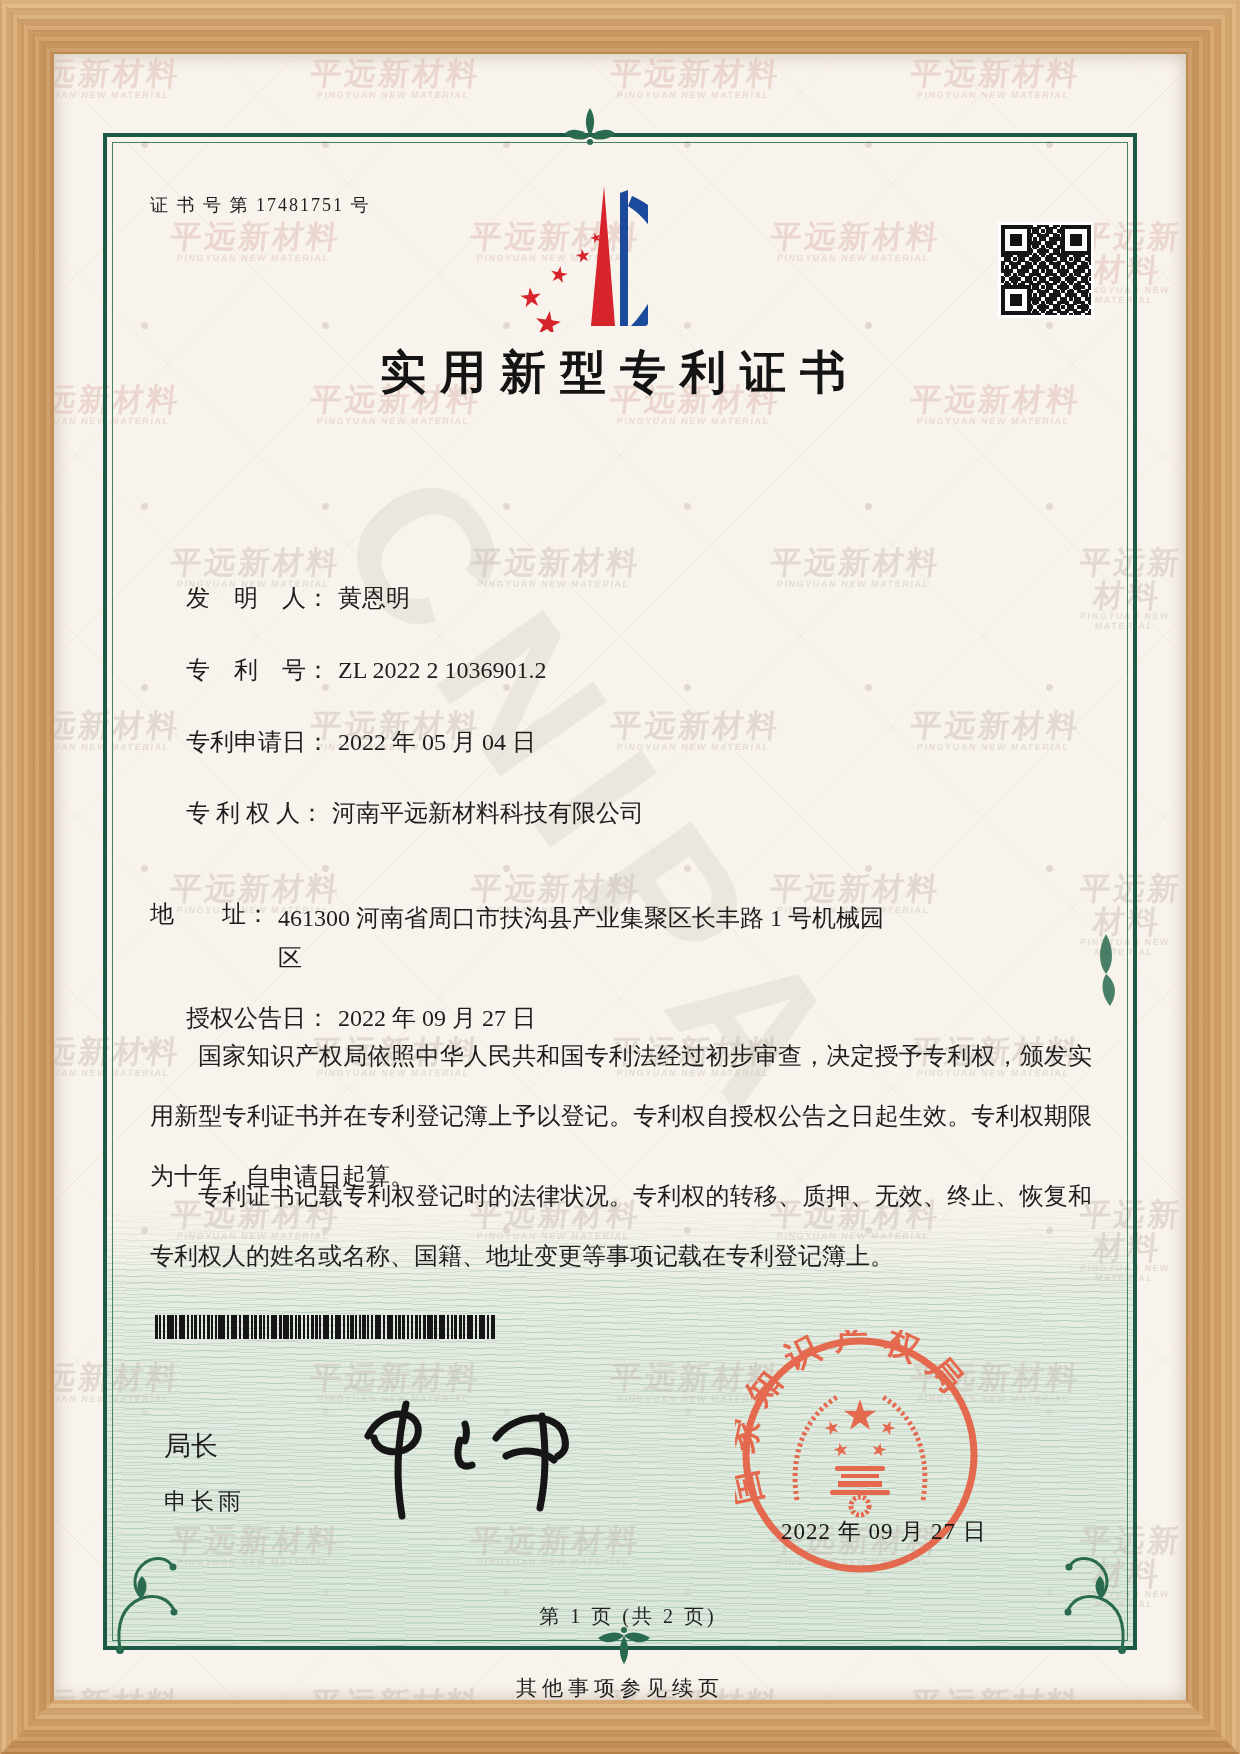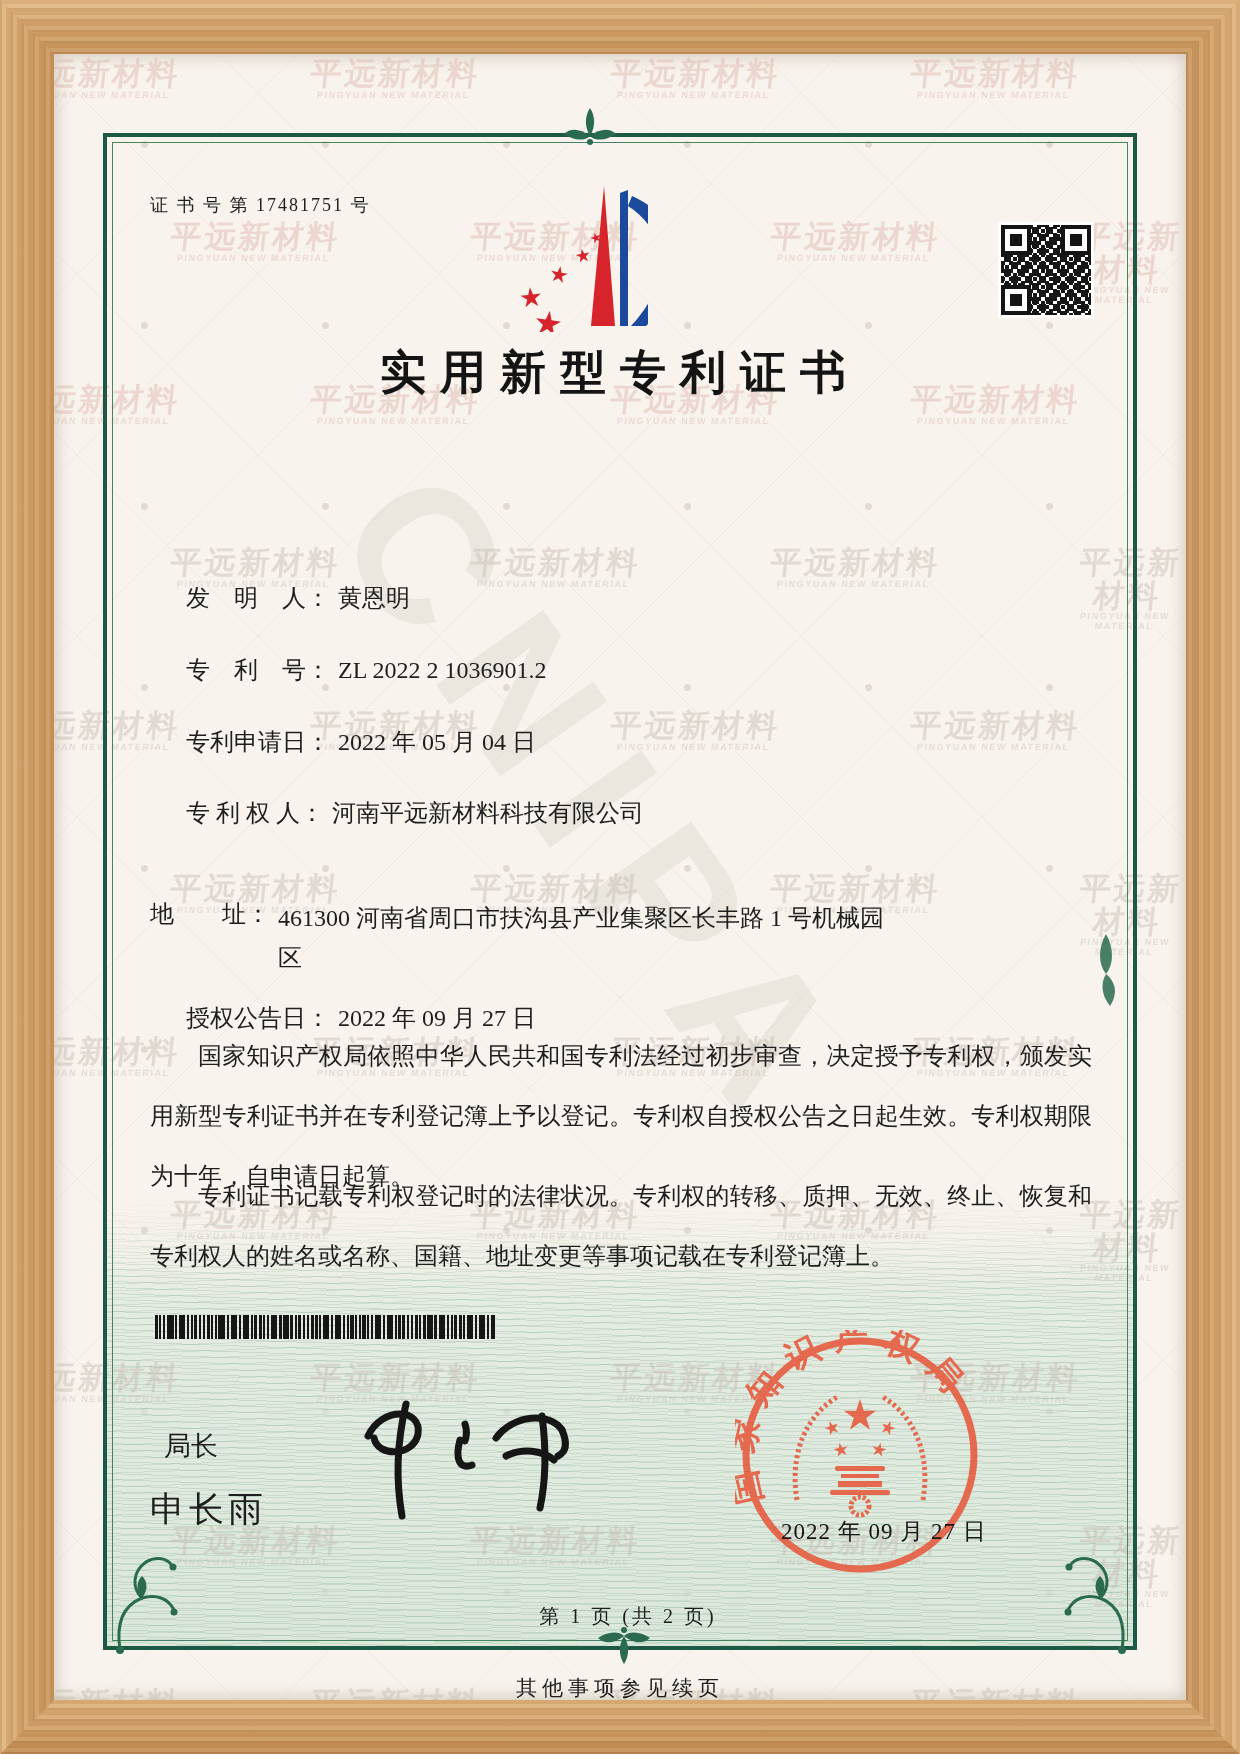--- a/index.html
+++ b/index.html
@@ -79,21 +79,21 @@
   #row-grant{top:921px;}
   #grant-no-pair{position:absolute;left:540px;top:0;white-space:pre;}
   .para{left:96px;width:942px;font-size:24px;line-height:60px;text-indent:2em;text-align:justify;}
   #para1{top:972px;} #para2{top:1112px;}
   #barcode{left:101px;top:1261px;width:340px;height:24px;
     background-image:
       repeating-linear-gradient(90deg,#161616 0 2px,transparent 2px 4px),
       repeating-linear-gradient(90deg,#161616 0 1px,transparent 1px 9px),
       repeating-linear-gradient(90deg,#161616 0 3px,transparent 3px 13px);}
   #commissioner-title{left:110px;top:1374px;font-size:27px;font-family:"Liberation Sans","DejaVu Sans",sans-serif;}
-  #commissioner-name{left:96px;top:1432px;font-size:35px;font-family:"Liberation Sans","DejaVu Sans",sans-serif;letter-spacing:4px;}
+  #commissioner-name{left:110px;top:1432px;font-size:23px;font-family:"Liberation Sans","DejaVu Sans",sans-serif;letter-spacing:4px;}
   #signature{left:290px;top:1330px;}
   #seal{left:681px;top:1276px;opacity:.88;}
   #seal-date{left:727px;top:1462px;font-size:23px;color:#161616;z-index:7;letter-spacing:1px;}
   #page-footer{left:0;top:1549px;width:1148px;text-align:center;font-size:20px;letter-spacing:3px;}
   #bottom-note{left:0;top:1620px;width:1132px;text-align:center;font-size:21px;letter-spacing:5px;}
 </style>
 </head>
 <body>
 
 <div id="stage">

